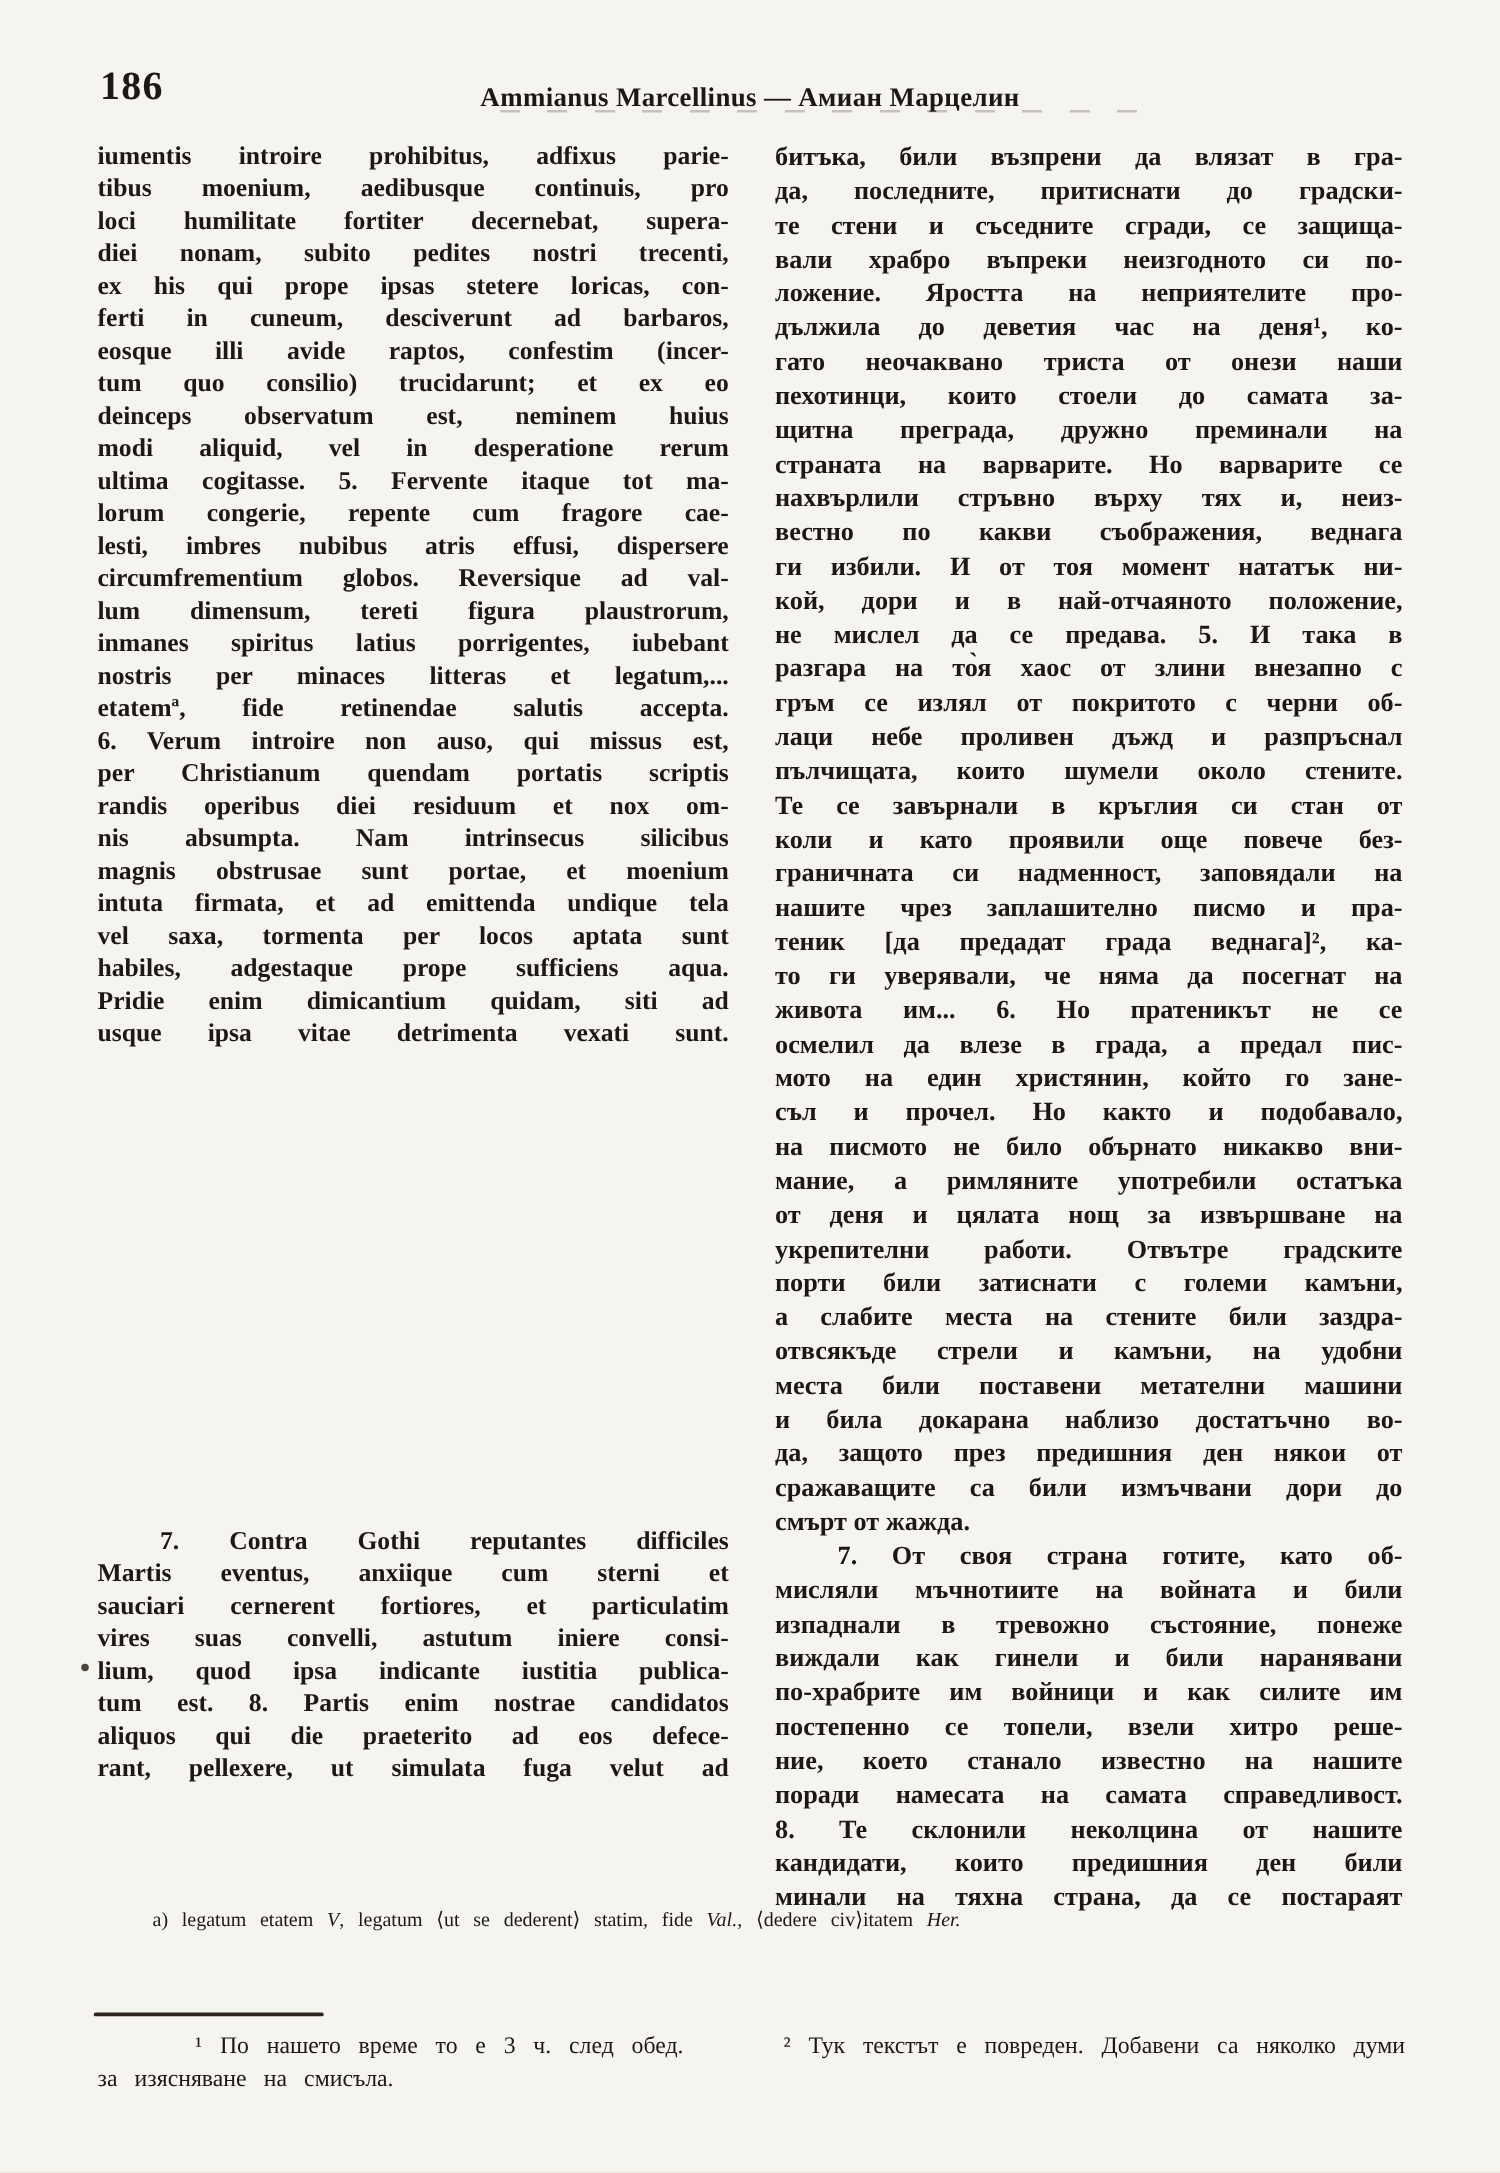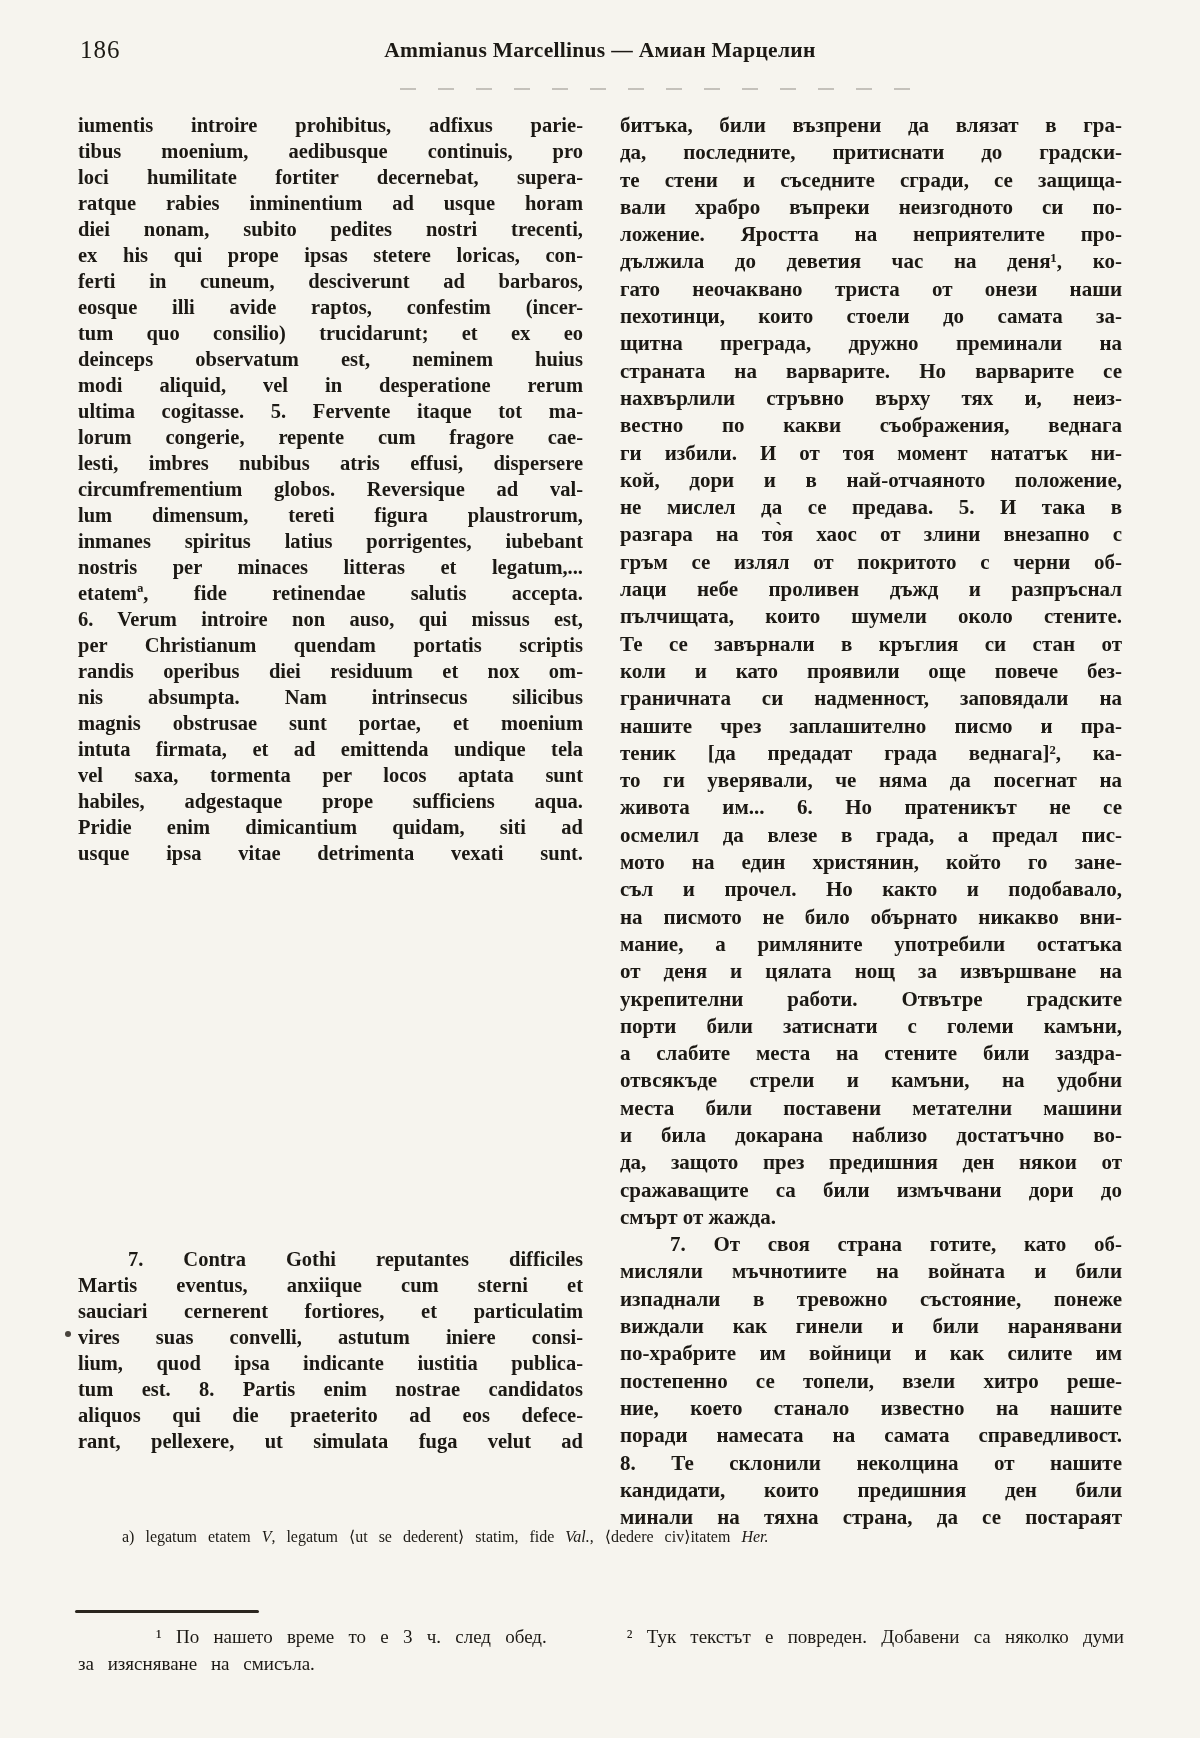--- a/index.html
+++ b/index.html
@@ -1,22 +1,22 @@
 <!DOCTYPE html>
 <html style="--paper: #f6f4ee; --ink: #1c1914;"><head>
 <meta charset="utf-8">
 <style>
   html,body { margin:0; padding:0; background:#dedbd4; }
   .page {
     position:relative; width:1200px; height:1738px; margin:0 auto;
     background:var(--paper,#f6f4ee); color:var(--ink,#1c1914);
     font-family:"Liberation Serif","DejaVu Serif",serif; overflow:hidden;
   }
-  .pagenum { position:absolute; left:80px; top:36px; font-size:25px; font-weight:normal; letter-spacing:1px; }
-  .running-title { position:absolute; left:0; right:0; top:38px; text-align:center; font-size:21.5px; font-weight:bold; letter-spacing:.3px; }
+  .pagenum { position:absolute; left:80px; top:50px; font-size:32px; font-weight:bold; letter-spacing:1px; }
+  .running-title { position:absolute; left:0; right:0; top:66px; text-align:center; font-size:21.5px; font-weight:bold; letter-spacing:.3px; }
   .title-dashes {
     position:absolute; top:88px; left:400px; width:520px; height:2px;
     background:repeating-linear-gradient(90deg, rgba(45,38,30,.55) 0 16px, transparent 16px 38px);
     opacity:.45;
   }
   .col { position:absolute; top:112px;font-weight:bold; }
   .col-latin { left:78px;  width:505px; font-size:20.5px; line-height:26px; }
   .col-bulg  { left:620px; width:502px; font-size:21px;   line-height:27.3px; }
   .line { text-align:justify; text-align-last:justify; }
   .line.short { text-align-last:left; }
@@ -37,21 +37,20 @@
 
   <span class="pagenum">186</span>
   <div class="running-title">Ammianus Marcellinus — Амиан Марцелин</div>
   <div class="title-dashes"></div>
 
   <div class="col col-latin">
       <div class="para">
         <div class="line">iumentis introire prohibitus, adfixus parie-</div>
         <div class="line">tibus moenium, aedibusque continuis, pro</div>
         <div class="line">loci humilitate fortiter decernebat, supera-</div>
-        <div class="line">ratque rabies inminentium ad usque horam</div>
         <div class="line">diei nonam, subito pedites nostri trecenti,</div>
         <div class="line">ex his qui prope ipsas stetere loricas, con-</div>
         <div class="line">ferti in cuneum, desciverunt ad barbaros,</div>
         <div class="line">eosque illi avide raptos, confestim (incer-</div>
         <div class="line">tum quo consilio) trucidarunt; et ex eo</div>
         <div class="line">deinceps observatum est, neminem huius</div>
         <div class="line">modi aliquid, vel in desperatione rerum</div>
         <div class="line">ultima cogitasse. 5. Fervente itaque tot ma-</div>
         <div class="line">lorum congerie, repente cum fragore cae-</div>
         <div class="line">lesti, imbres nubibus atris effusi, dispersere</div>

